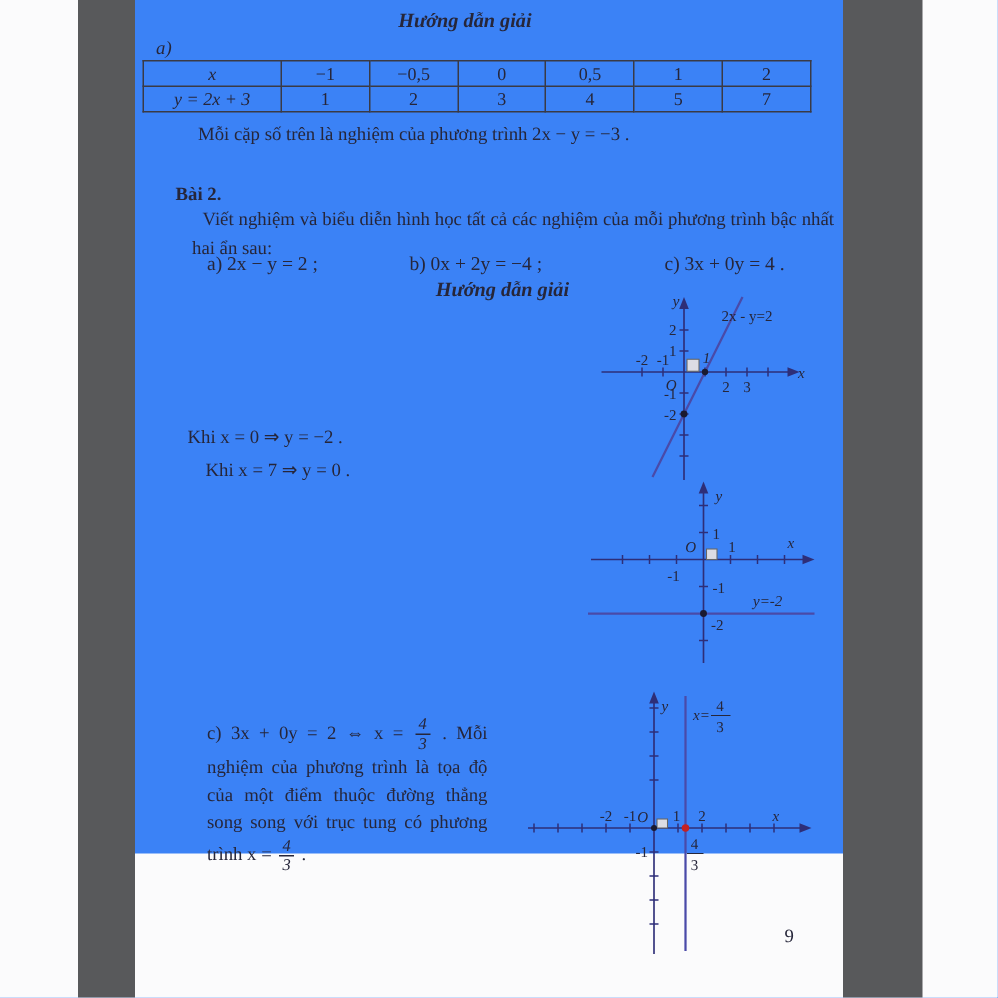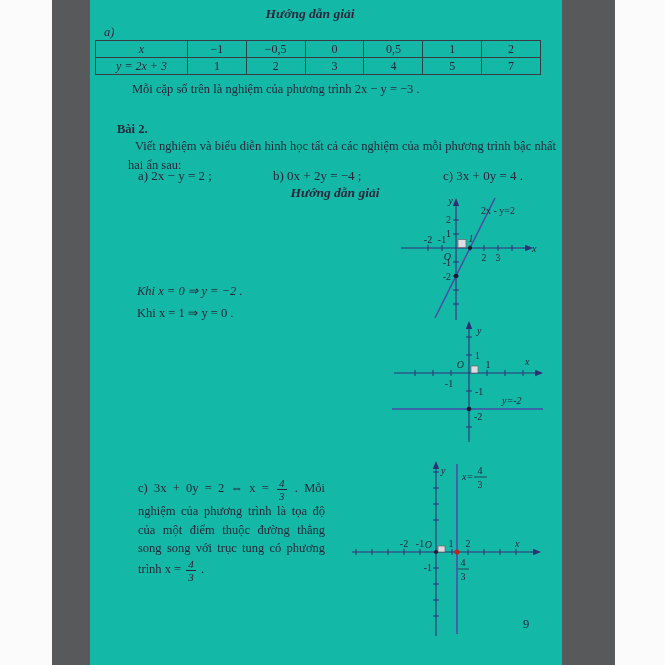--- a/index.html
+++ b/index.html
@@ -9,22 +9,22 @@
     font-family:"Liberation Serif", serif;
     color:#26263a;
     position:relative;
     overflow:hidden;
   }
   .photo { position:absolute; inset:0; background:#fbfbfc; }
   .strip { position:absolute; top:0; bottom:0; background:#58595b; }
   .strip-left  { left:52px;  width:38px; }
   .strip-right { left:562px; width:53px; }
   .page {
-    position:absolute; left:90px; top:0; width:472px; height:665px;
-    background:#14b8a6;
+    position:absolute; left:90px; top:0; width:472px; height:569px;
+    background:#3b82f6;
     padding-left:44px;
   }
   .abs { position:absolute; }
   .heading {
     font-weight:bold; font-style:italic; font-size:13.5px; text-align:center;
   }
   .label-a { font-size:12.5px; font-style:italic; }
   table.values {
     border-collapse:collapse; width:446px; table-layout:fixed;
     font-size:12px; text-align:center;
@@ -92,23 +92,23 @@
 
     <div class="abs items-row" style="left:0; top:168px; width:472px; height:18px;">
       <span style="left:48px;">a) 2x − y = 2 ;</span>
       <span style="left:183px;">b) 0x + 2y = −4 ;</span>
       <span style="left:353px;">c) 3x + 0y = 4 .</span>
     </div>
 
     <div class="abs heading" style="left:20px; top:185px; width:450px;">Hướng dẫn giải</div>
 
 
-    <div class="abs para" style="left:47px; top:282px;font-style:italic;">Khi x = 0 ⇒ y = −2 .</div>
-
-    <div class="abs para" style="left:47px; top:304px;">Khi x = 1 ⇒ y = 0 .</div>
+    <div class="abs para" style="left:35px; top:282px;">Khi x = 0 ⇒ y = −2 .</div>
+
+    <div class="abs para" style="left:47px; top:304px;">Khi x = 7 ⇒ y = 0 .</div>
 
     <svg class="abs" style="left:305px; top:192px;" width="155" height="132" viewBox="0 0 155 132">
       <g stroke="#2e2e78" stroke-width="1.1">
         <line x1="6" y1="56" x2="131" y2="56"></line>
         <line x1="61" y1="12" x2="61" y2="128"></line>
       </g>
       <path d="M138,56 l-8,-3.2 v6.4 z" fill="#2e2e78"></path>
       <path d="M61,6 l-3.2,8 h6.4 z" fill="#2e2e78"></path>
       <g stroke="#2e2e78" stroke-width="1">
         <line x1="33" y1="53" x2="33" y2="59"></line>

